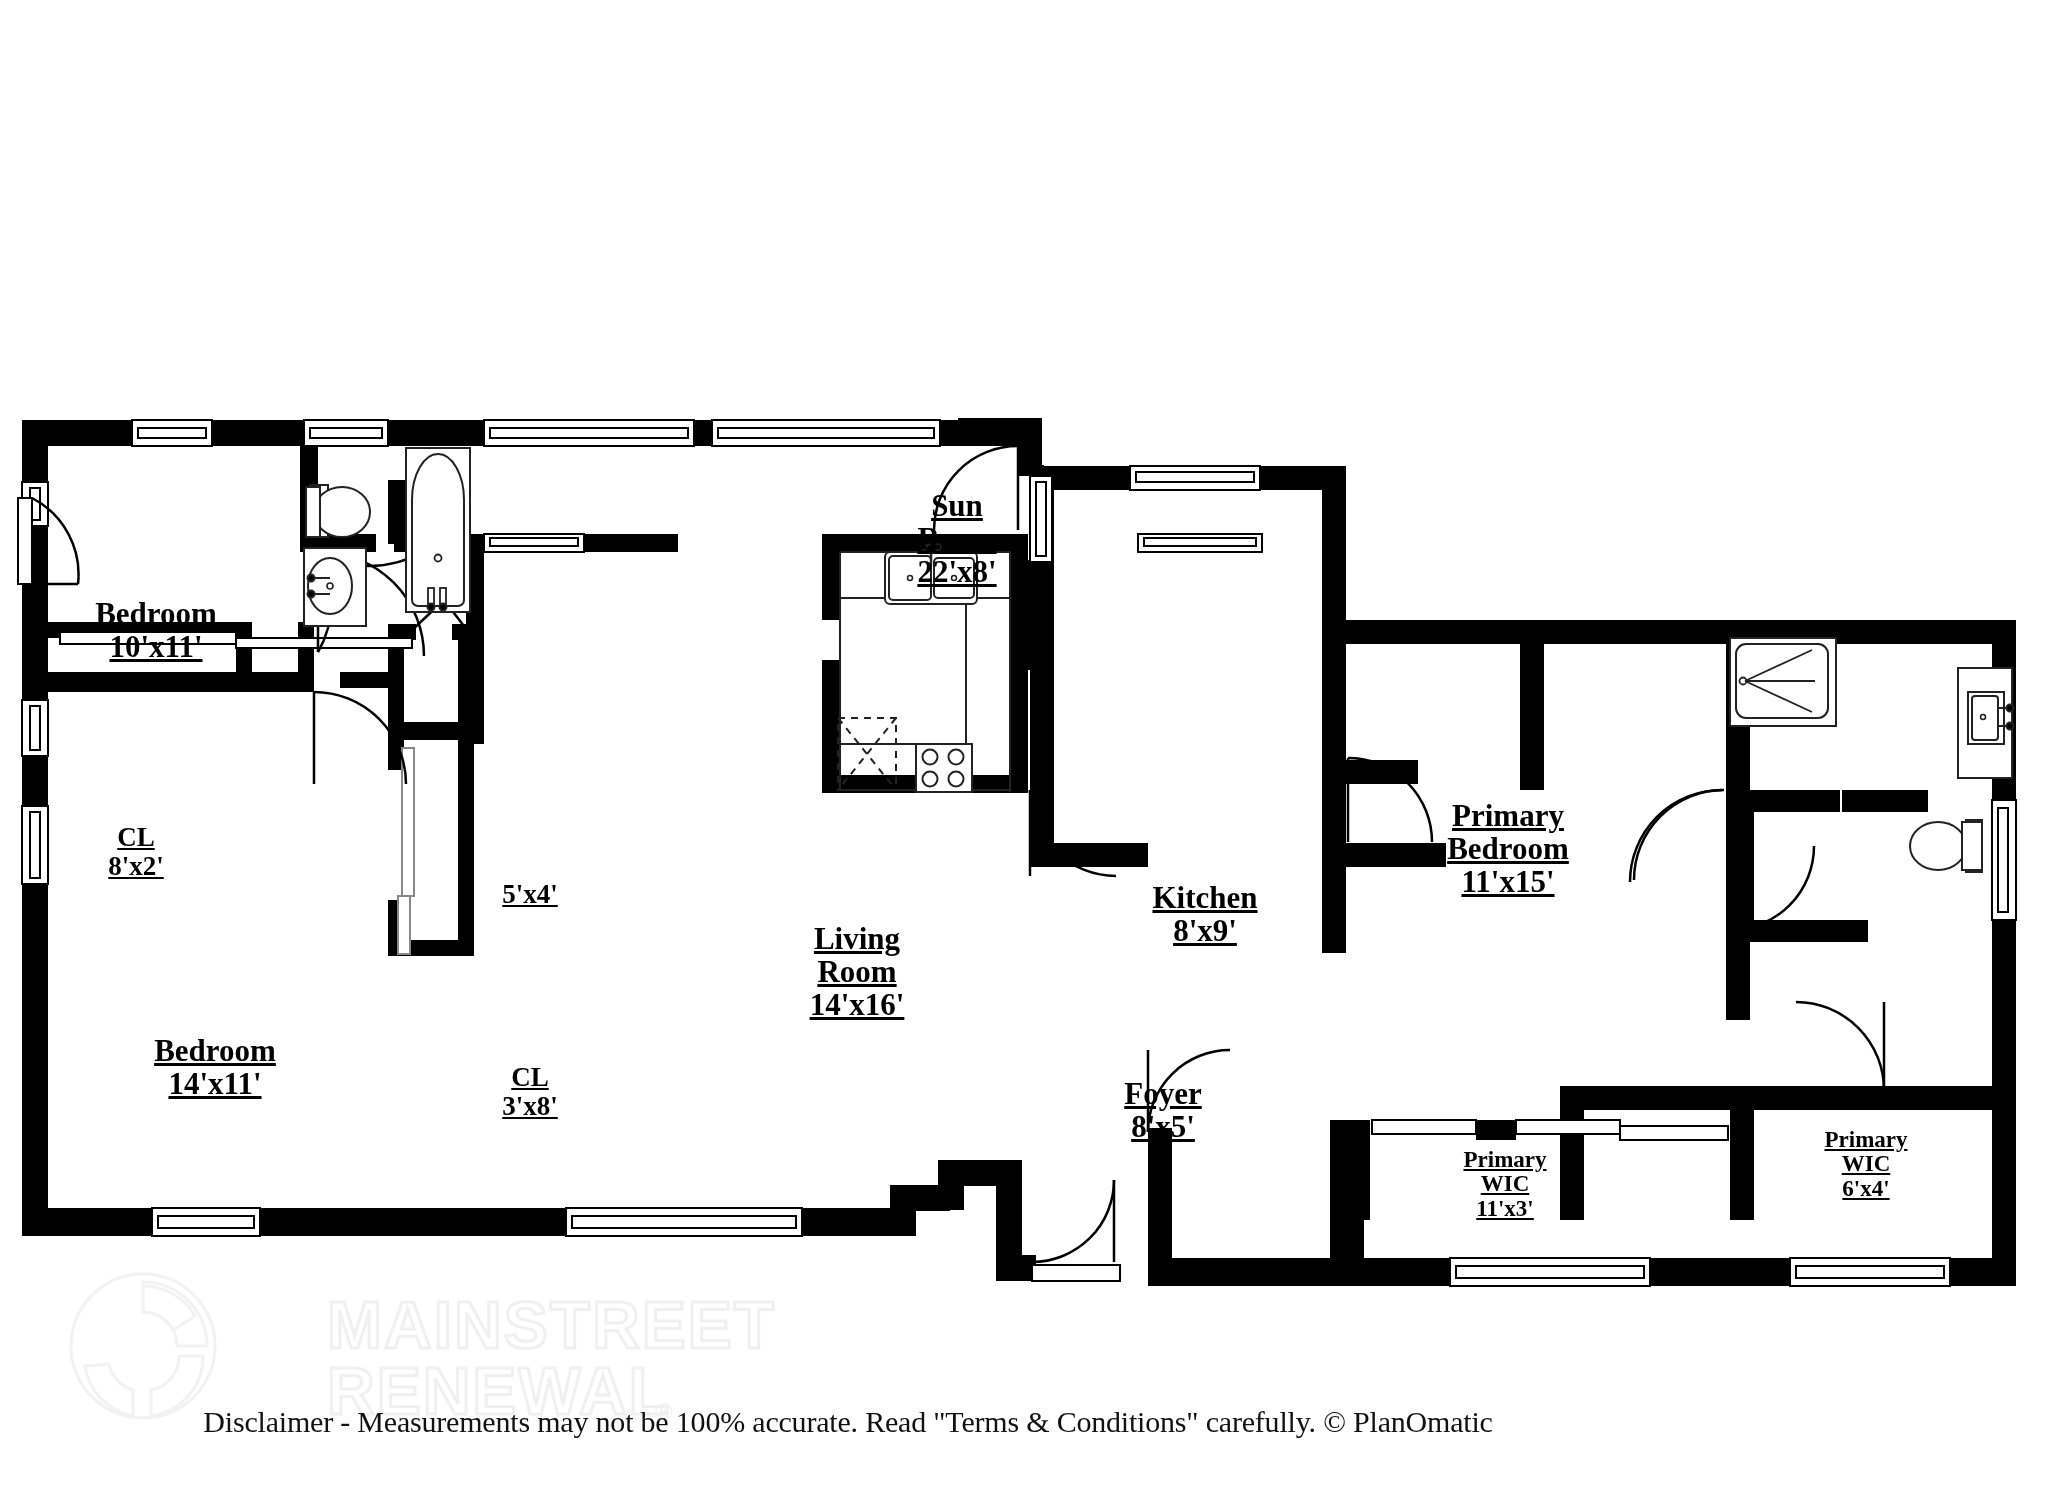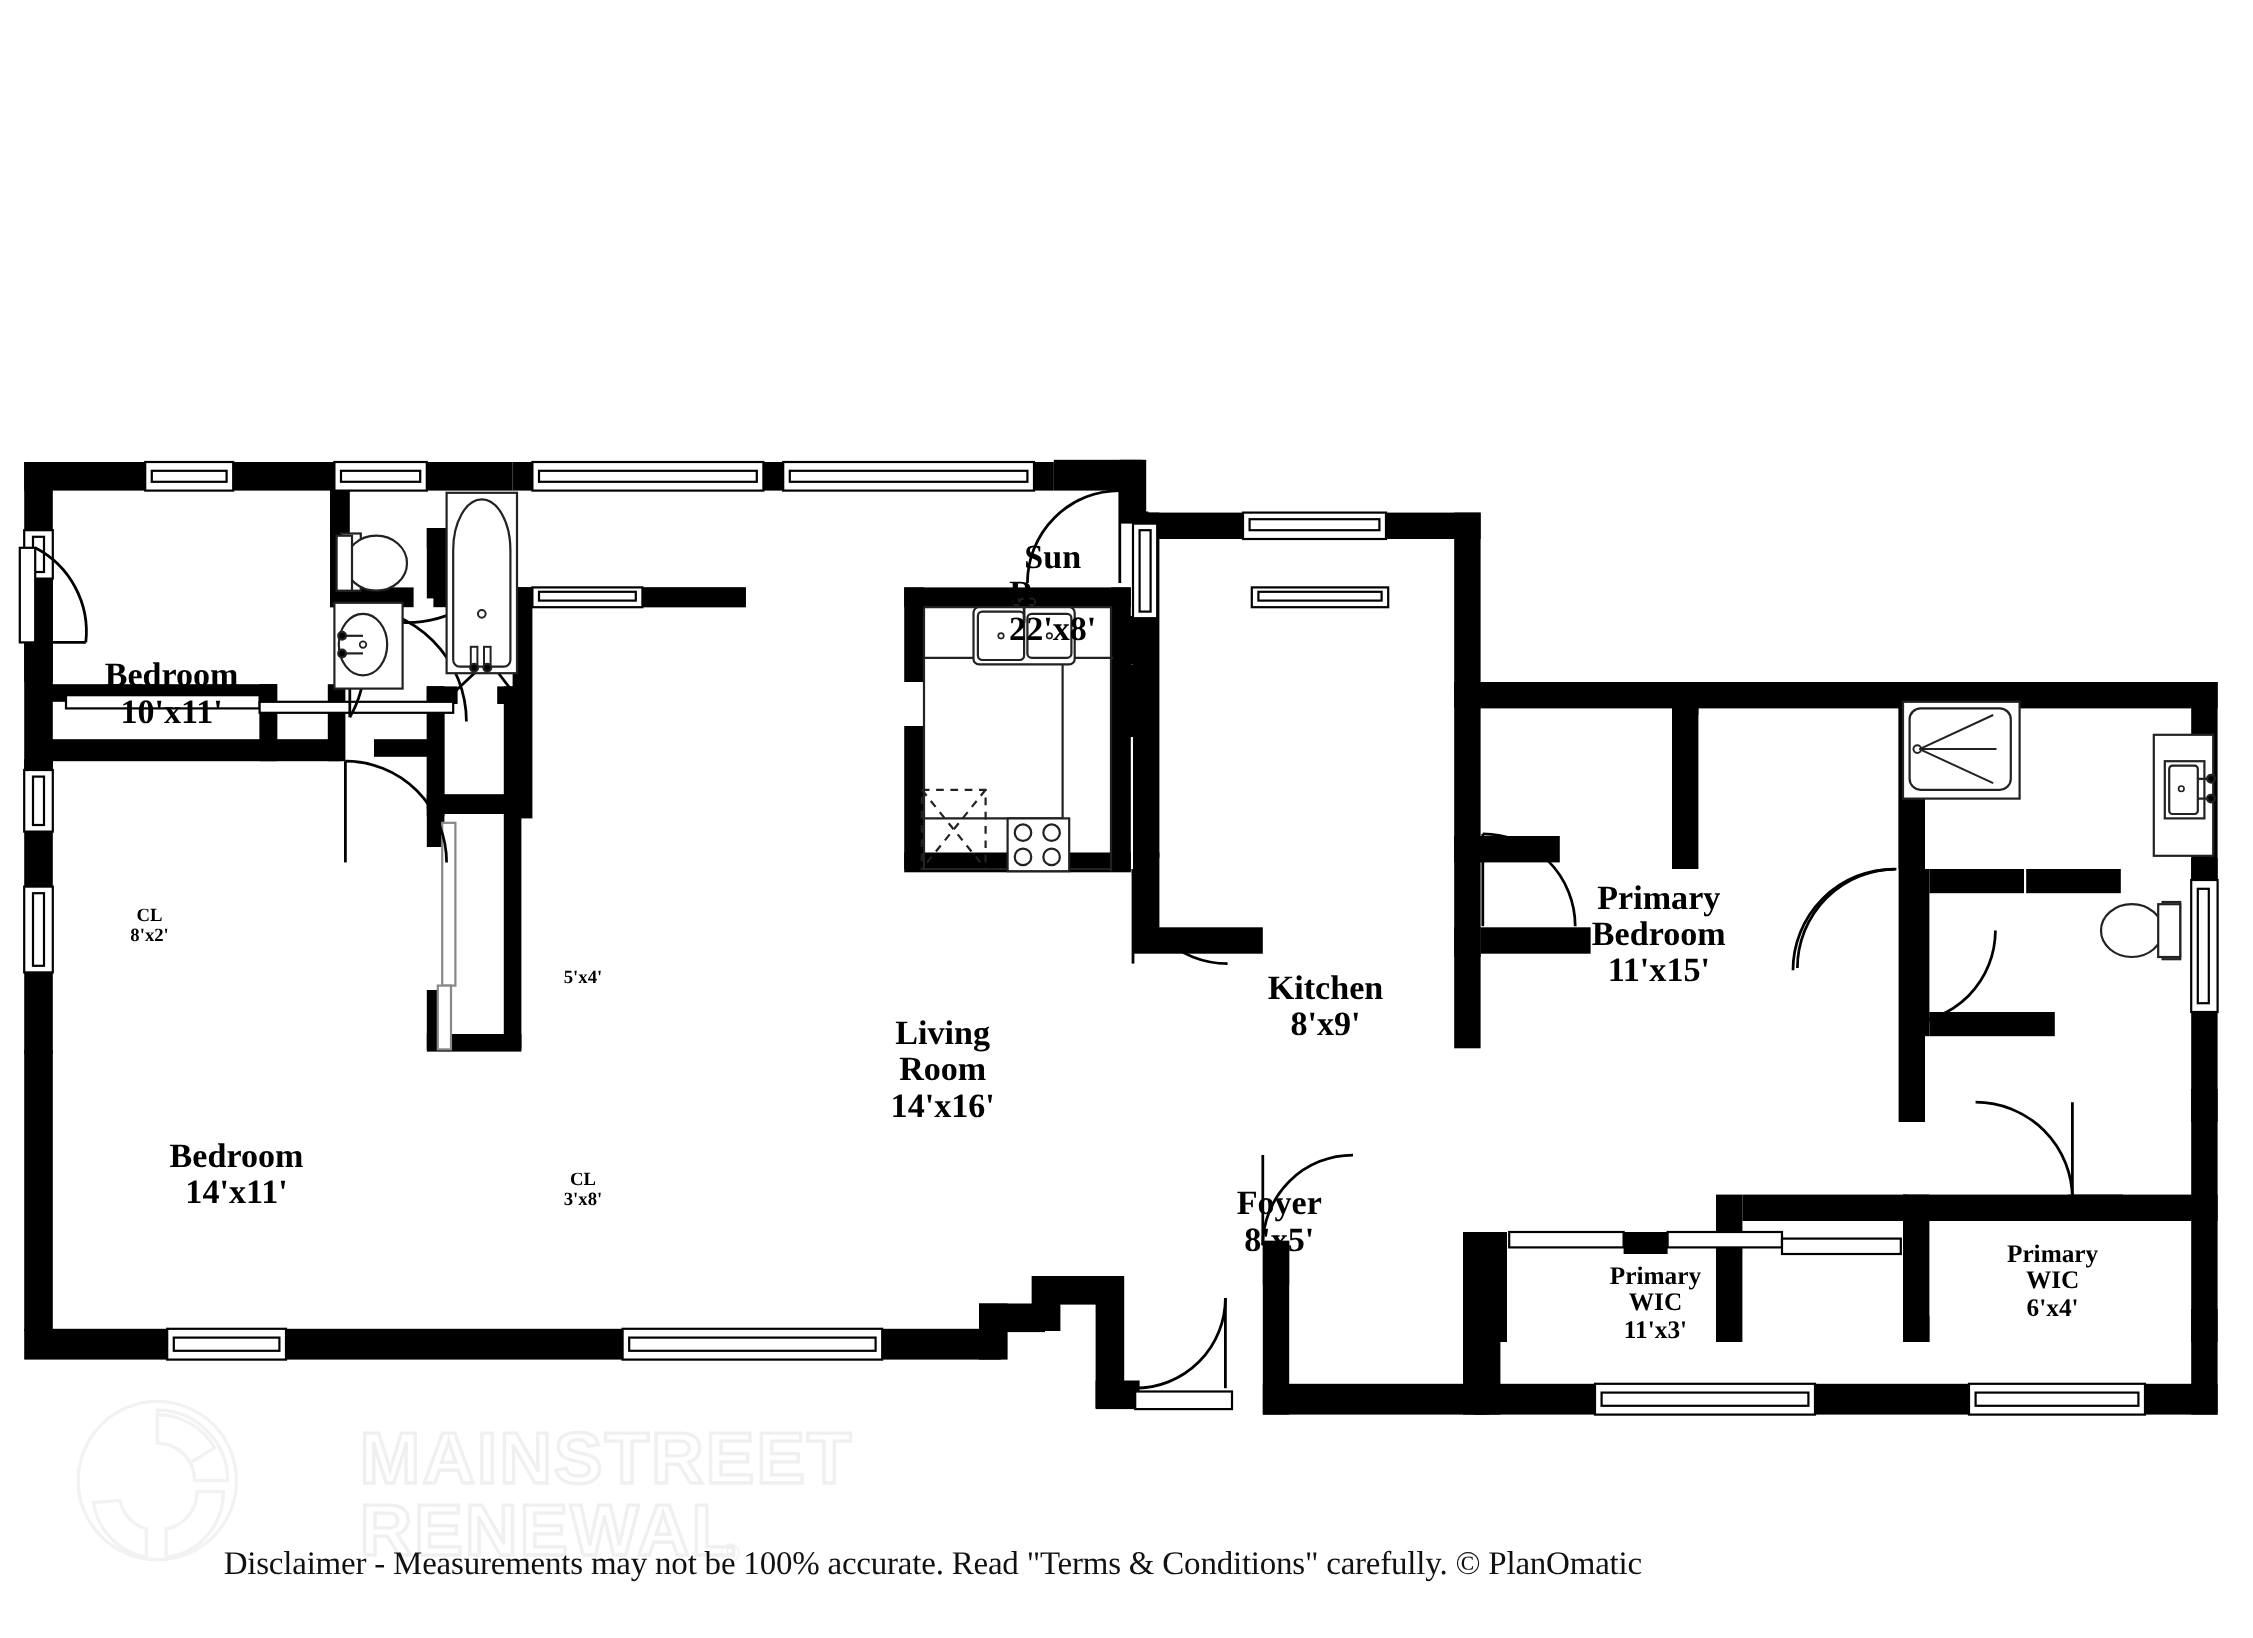--- a/index.html
+++ b/index.html
@@ -22,24 +22,25 @@
   }
   .label {
     position: absolute;
     text-align: center;
     font-family: "Liberation Serif", "DejaVu Serif", serif;
     font-weight: bold;
     color: #000000;
     line-height: 1.06;
     white-space: pre-line;
     pointer-events: none;
+    text-decoration: underline;
   }
   .lbl-lg { font-size: 31px; }
   .lbl-sm { font-size: 23px; }
-  .lbl-xs { font-size: 17px; }
+  .lbl-xs { font-size: 27px; }
   #disclaimer {
     position: absolute;
     left: 0;
     top: 1052px;
     width: 1696px;
     text-align: center;
     font-family: "Liberation Serif", "DejaVu Serif", serif;
     font-size: 30px;
     color: #111111;
     letter-spacing: -0.2px;

